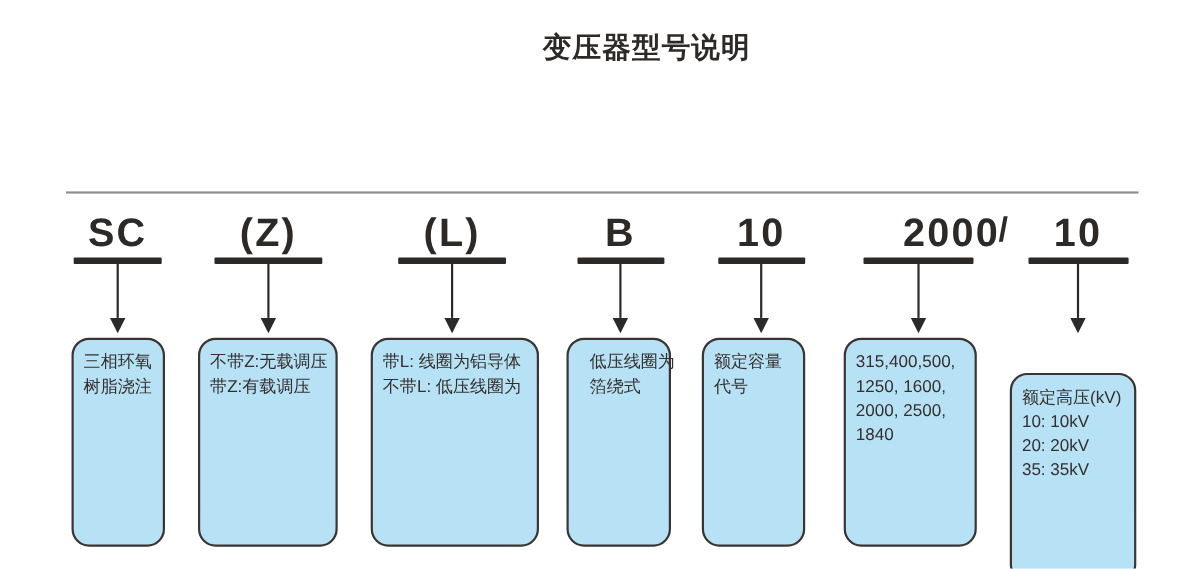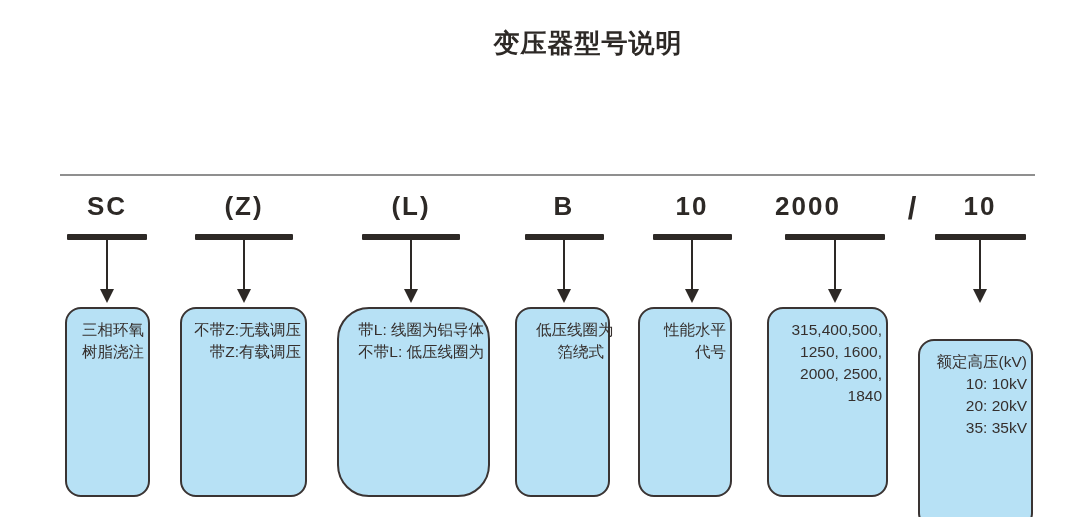--- a/index.html
+++ b/index.html
@@ -23,21 +23,21 @@
   .rule{
     position:absolute;
     top:174px;left:60px;width:975px;height:2px;
     background:var(--line,#8f8f8f);
   }
   .segment{display:contents;}
   .code{
     position:absolute;
     top:191px;
     transform:translateX(-50%);
-    font-size:26px;font-weight:800;
+    font-size:36px;font-weight:800;
     letter-spacing:2px;
     color:var(--bar,#2d2926);
     white-space:nowrap;
   }
   .slash{
     position:absolute;
     top:191px;left:912px;
     transform:translateX(-50%);
     font-size:31px;font-weight:800;
     color:var(--bar,#2d2926);
@@ -64,21 +64,20 @@
     border-top:14px solid var(--bar,#2d2926);
   }
   .box{
     position:absolute;
     top:307px;height:190px;
     box-sizing:border-box;
     background:var(--box-fill,#b7e1f5);
     border:2.5px solid var(--box-border,#3a3433);
     border-radius:16px;
     padding:10px 4px 0 9px;
-    text-align:right;
   }
   .box-line{
     font-size:15.5px;
     line-height:22px;
     white-space:nowrap;
     color:var(--text,#352f2d);
   }
 </style>
 </head>
 <body>
@@ -114,21 +113,21 @@
         </div>
   </div>
 
   <div class="segment">
     <div class="code" style="left: 411px;">(L)</div>
     <div class="bar" style="left: 362px; width: 98px;"></div>
     <div class="arrow" style="left: 411px;">
       <div class="stem"></div>
       <div class="head"></div>
     </div>
-    <div class="box" style="left: 337px; width: 153px; border-radius: 32px;">
+    <div class="box" style="left: 337px; width: 153px;">
           <div class="box-line">带L: 线圈为铝导体</div>
           <div class="box-line">不带L: 低压线圈为</div>
         </div>
   </div>
 
   <div class="segment">
     <div class="code" style="left: 564px;">B</div>
     <div class="bar" style="left: 524.5px; width: 79px;"></div>
     <div class="arrow" style="left: 564px;">
       <div class="stem"></div>
@@ -141,27 +140,27 @@
   </div>
 
   <div class="segment">
     <div class="code" style="left: 692px;">10</div>
     <div class="bar" style="left: 652.5px; width: 79px;"></div>
     <div class="arrow" style="left: 692px;">
       <div class="stem"></div>
       <div class="head"></div>
     </div>
     <div class="box" style="left: 638px; width: 94px;">
-          <div class="box-line">性能水平</div>
+          <div class="box-line">额定容量</div>
           <div class="box-line">代号</div>
         </div>
   </div>
 
   <div class="segment">
-    <div class="code" style="left: 808px;">2000</div>
+    <div class="code" style="left: 865px;">2000</div>
     <div class="bar" style="left: 785px; width: 100px;"></div>
     <div class="arrow" style="left: 835px;">
       <div class="stem"></div>
       <div class="head"></div>
     </div>
     <div class="box" style="left: 767px; width: 121px;">
           <div class="box-line">315,400,500,</div>
           <div class="box-line">1250, 1600,</div>
           <div class="box-line">2000, 2500,</div>
           <div class="box-line">1840</div>

